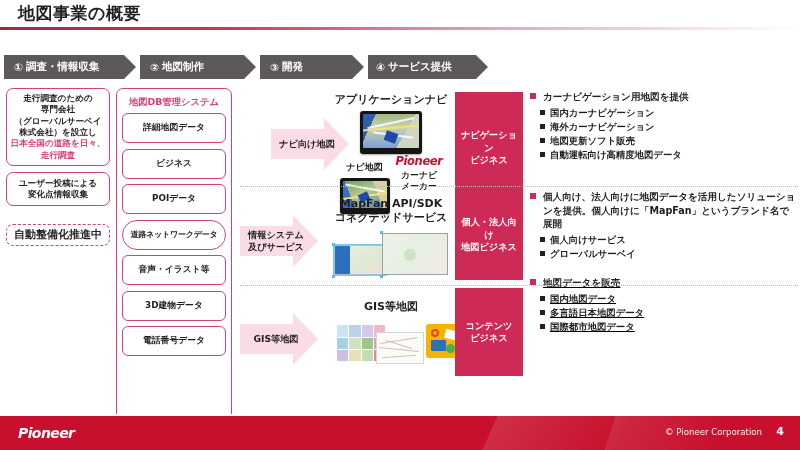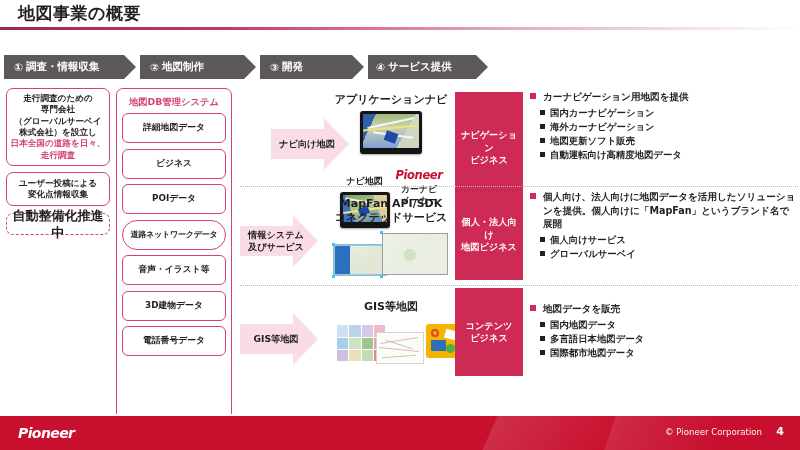--- a/index.html
+++ b/index.html
@@ -46,21 +46,21 @@
   
   #col-survey{position:absolute;left:6px;top:88px;width:104px;}
   #survey-main{
     width:104px;height:78px;padding:3px 2px;font-size:8.6px;line-height:1.33;
     flex-direction:column;
   }
   #survey-main .hl{color:#d4417a;}
   #survey-user{width:104px;height:34px;margin-top:6px;font-size:8.6px;padding:0 2px;}
   #survey-doc{width:104px;height:22px;margin-top:6px;font-size:8.6px;}
   #survey-auto{
-    width:104px;height:22px;margin-top:7px;font-size:13px;
+    width:104px;height:22px;margin-top:18px;font-size:11px;
     border-style:dashed;border-width:1.5px;
   }
   
   #col-db{position:absolute;left:116px;top:88px;width:116px;height:338px;padding:4px 6px 6px;}
   #col-db{flex-direction:column;justify-content:flex-start;align-items:center;}
   #db-title{color:#d4417a;font-size:9.3px;font-weight:bold;margin:3px 0 5px;}
   .db-item{
     width:104px;height:30px;margin-bottom:5.5px;font-size:8.8px;
     border-radius:6px;flex:none;
   }
@@ -110,21 +110,21 @@
       linear-gradient(160deg,#6f9f5f 0%,#b6c98e 45%,#4f7fc4 100%);
   }
   .rd{position:absolute;background:#ffffff;opacity:.85;}
   .rd2{position:absolute;background:#f2e27a;}
   .rdb{position:absolute;background:#1f49a8;}
   
   .pio-word{
     font-size:11.5px;font-weight:bold;font-style:italic;color:#c8102e;
     letter-spacing:-.4px;font-family:"DejaVu Sans","Liberation Sans",sans-serif;
   }
-  #nav-row{display:flex;align-items:flex-start;justify-content:center;gap:6px;margin-top:14px;}
+  #nav-row{display:flex;align-items:flex-start;justify-content:center;gap:6px;margin-top:0;}
   #nav-row .lcap{font-size:9px;font-weight:bold;color:#231f20;padding-top:7px;}
   #nav-maker{font-size:8.8px;font-weight:bold;color:#231f20;line-height:1.25;margin-top:2px;}
   
   #mf-wrap{position:relative;height:48px;margin-top:5px;}
   #mf-tablet{
     position:absolute;left:4px;top:14px;width:52px;height:30px;
     background:#ffffff;border:1px solid #9cc7d8;outline:1px solid #7fc4dd;
     box-sizing:border-box;overflow:hidden;
   }
   #mf-tablet .side{position:absolute;left:0;top:0;width:15px;height:100%;background:#2b6fbf;}
@@ -160,21 +160,21 @@
   .bizbox{
     position:absolute;left:455px;width:68px;background:#cd2a55;color:#ffffff;
     display:flex;align-items:center;justify-content:center;text-align:center;
     font-size:9.2px;font-weight:bold;line-height:1.35;box-sizing:border-box;padding:0 2px;
   }
   #biz1{top:92px;height:112px;}
   #biz2{top:190px;height:90px;}
   #biz3{top:288px;height:88px;}
   
   .bsec{position:absolute;left:530px;width:268px;}
-  #bsec1{top:90px;} #bsec2{top:190px;} #bsec3{top:302px;}
+  #bsec1{top:90px;} #bsec2{top:190px;} #bsec3{top:276px;text-decoration:underline;}
   .bhead{display:flex;align-items:flex-start;font-size:9.6px;font-weight:bold;color:#231f20;line-height:1.42;}
   .bhead .sq{
     width:6px;height:6px;background:#cd2a55;flex:none;margin:3px 7px 0 0;
   }
   .bhead .txt{flex:1;}
   .bsub{margin:2px 0 0 10px;}
   .brow{display:flex;align-items:flex-start;font-size:9.4px;font-weight:bold;color:#231f20;line-height:1.5;}
   .brow .sq{width:5px;height:5px;background:#231f20;flex:none;margin:4px 5px 0 0;}
   
   .hsep{position:absolute;left:240px;width:558px;border-top:1px dotted #b9b9b9;}

